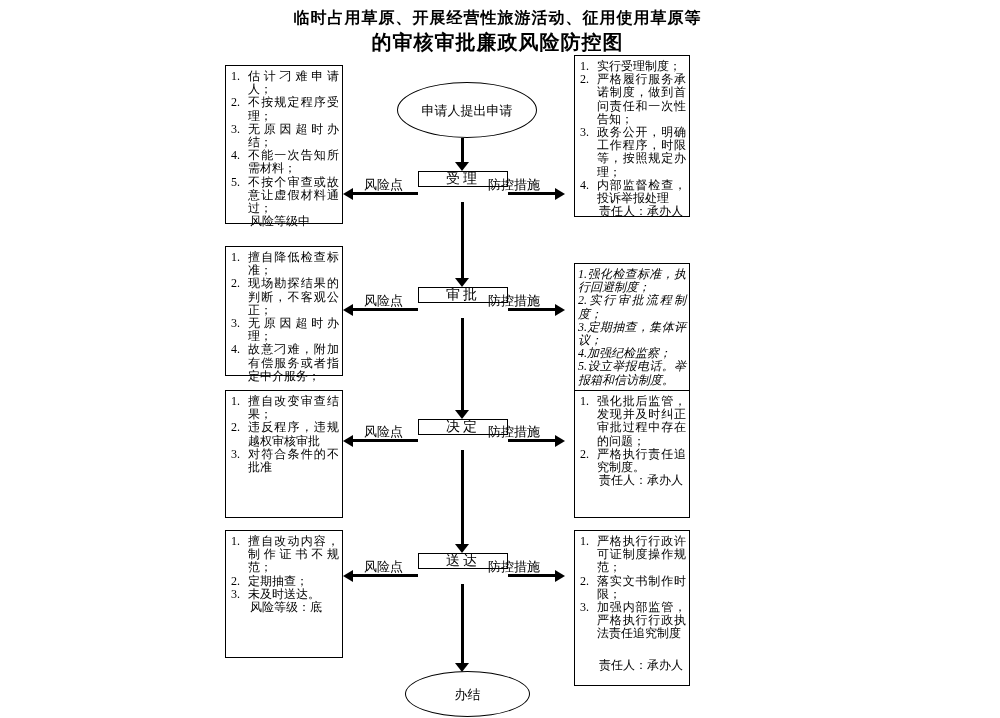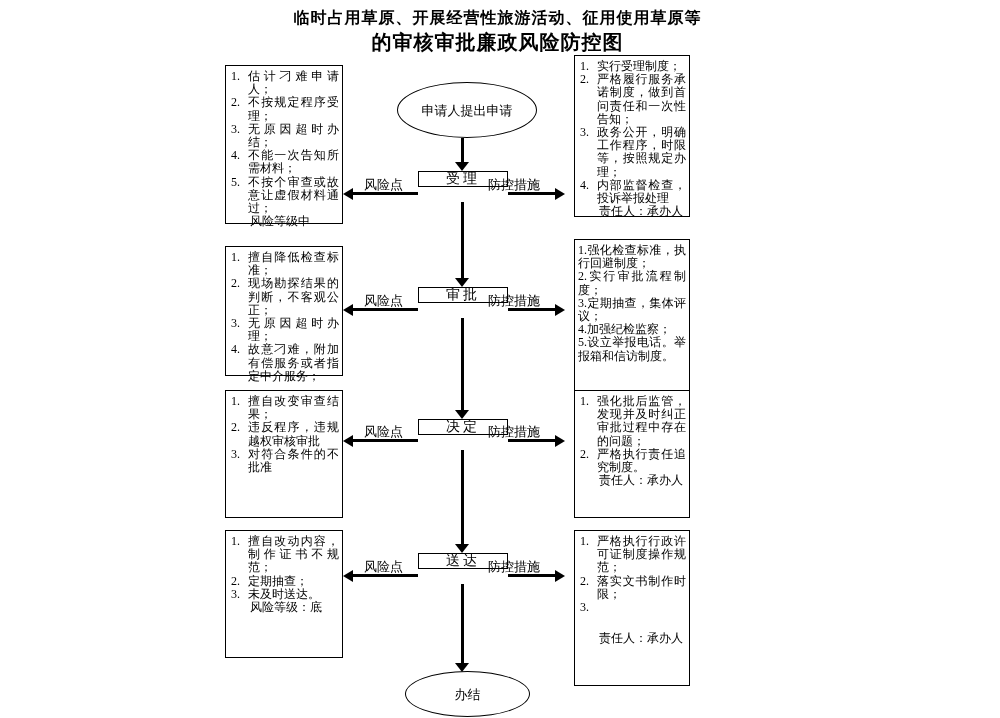--- a/index.html
+++ b/index.html
@@ -13,21 +13,21 @@
   .title .t1{font-size:16px;letter-spacing:1px;}
   .title .t2{font-size:20px;letter-spacing:1px;}
   
   .sidebox{position:absolute;border:1px solid #000;background:#fff;box-sizing:border-box;
            font-size:12px;line-height:13.2px;padding:4px 3px 3px 3px;}
   .L1{left:225px;top:65px;width:118px;height:159px;}
   .L2{left:225px;top:246px;width:118px;height:130px;}
   .L3{left:225px;top:390px;width:118px;height:128px;}
   .L4{left:225px;top:530px;width:118px;height:128px;}
   .R1{left:574px;top:55px;width:116px;height:162px;}
-  .R2{left:574px;top:239px;width:116px;height:152px;}
+  .R2{left:574px;top:263px;width:116px;height:135px;font-style:italic;}
   .R3{left:574px;top:390px;width:116px;height:128px;}
   .R4{left:574px;top:530px;width:116px;height:156px;}
   .li{display:flex;}
   .li .num{flex:none;width:19px;padding-left:2px;box-sizing:border-box;}
   .li .txt{flex:1;text-align:justify;}
   .li-flat{text-align:justify;}
   .note{padding-left:21px;}
   .note.gap{margin-top:18px;}
   
   .ellipse{position:absolute;border:1px solid #000;border-radius:50%;background:#fff;
@@ -174,20 +174,21 @@
       <div class="li">
         <span class="num">1.</span>
         <span class="txt">严格执行行政许可证制度操作规范；</span>
       </div>
       <div class="li">
         <span class="num">2.</span>
         <span class="txt">落实文书制作时限；</span>
       </div>
       <div class="li">
         <span class="num">3.</span>
+        <span class="txt">加强内部监管，严格执行行政执法责任追究制度</span>
       </div>
       <div class="note gap">责任人：承办人</div>
     </div>
 
   <div class="ellipse start">
     <div>申请人</div>
     <div>提出申请</div>
   </div>
   <div class="pbox p1">受理</div>
   <div class="pbox p2">审批</div>

